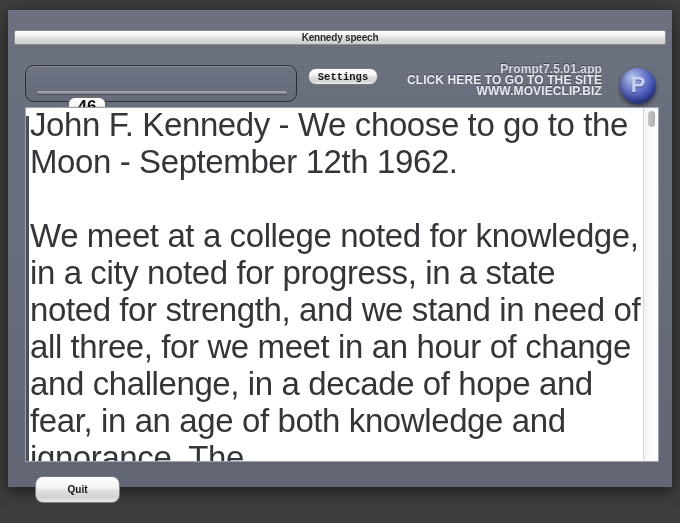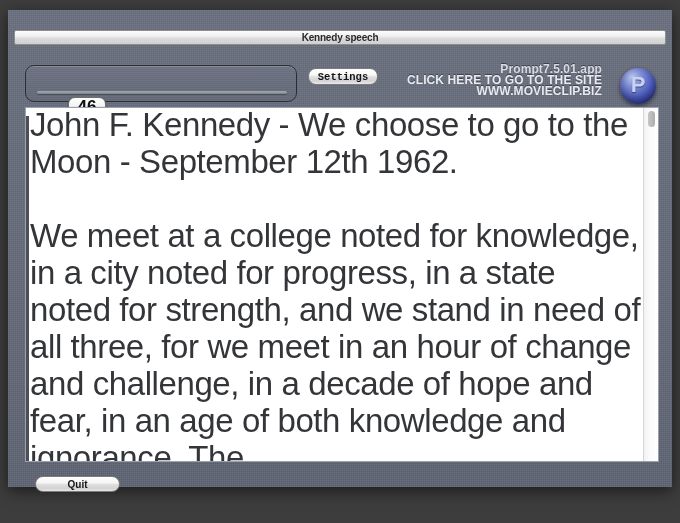--- a/index.html
+++ b/index.html
@@ -265,21 +265,21 @@
     background: linear-gradient(90deg, #c6c6c6, #aeaeae);
     cursor: pointer;
   }
 
   
   .quit-btn {
     position: absolute;
     left: 27px;
     top: 466px;
     width: 85px;
-    height: 16px;
+    height: 27px;
     background: linear-gradient(180deg, #ffffff 0%, #f4f4f4 44%, #e0e0e0 52%, #d2d2d2 80%, #e8e8e8 100%);
     border: 1px solid #7d7d7d;
     border-radius: 8px;
     box-sizing: border-box;
     display: flex;
     align-items: center;
     justify-content: center;
     font-size: 10px;
     font-weight: bold;
     color: #151515;

